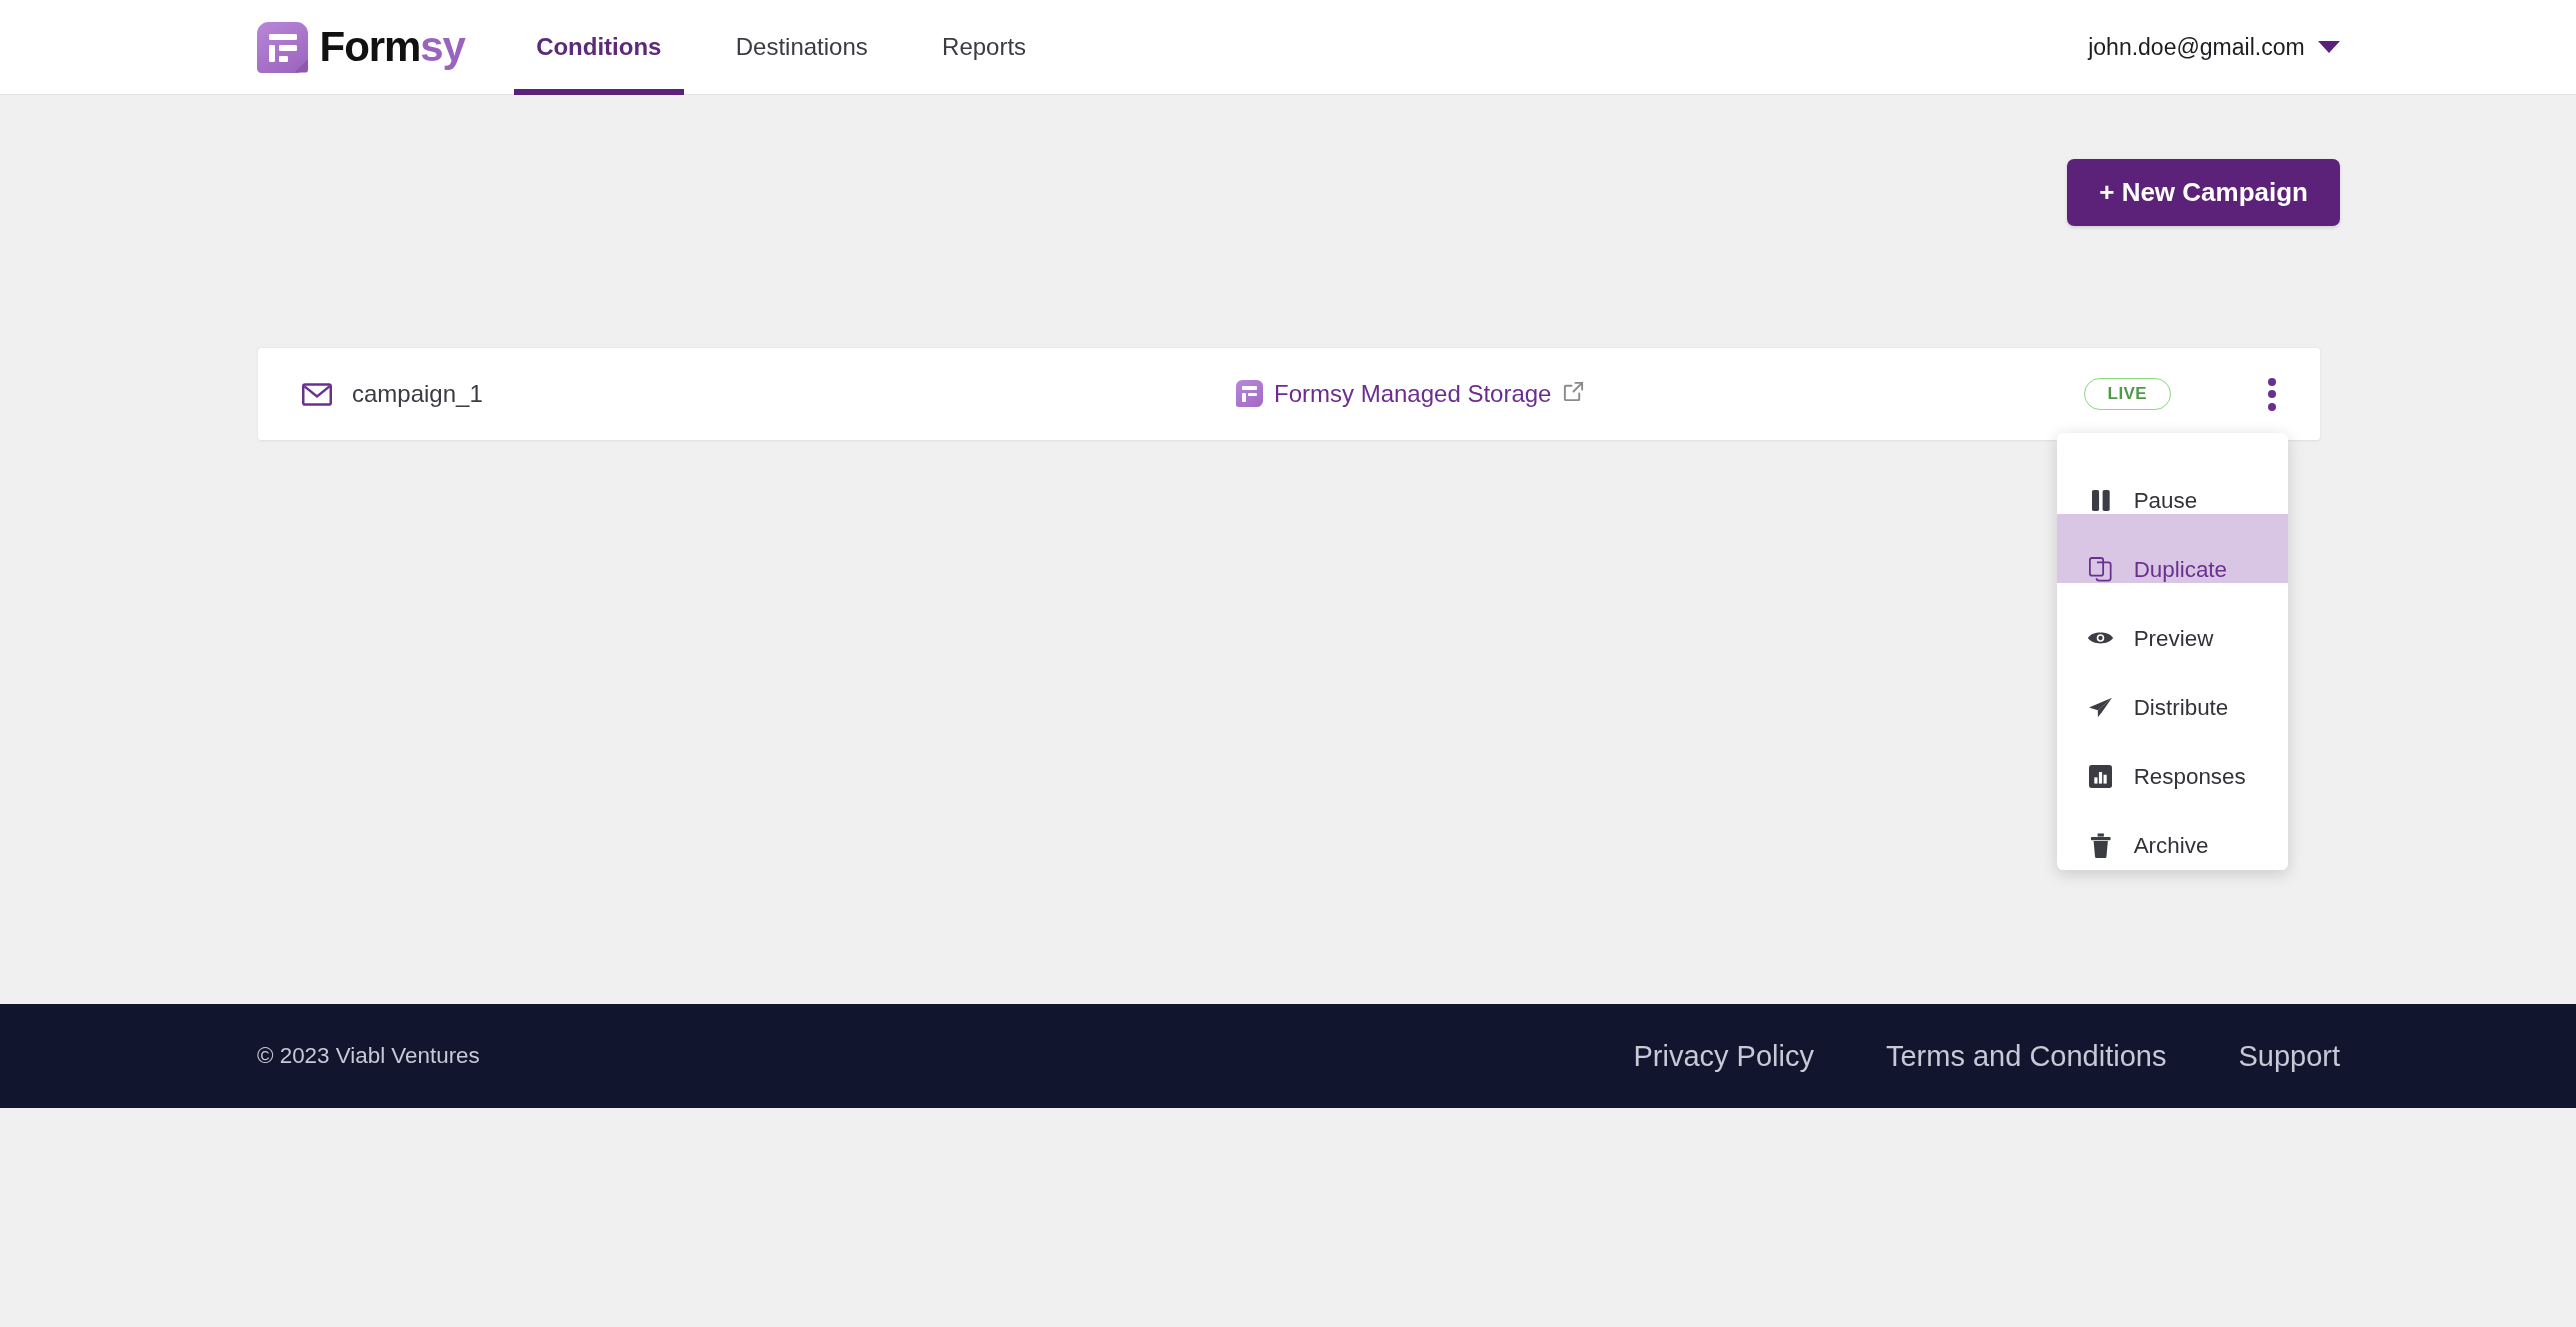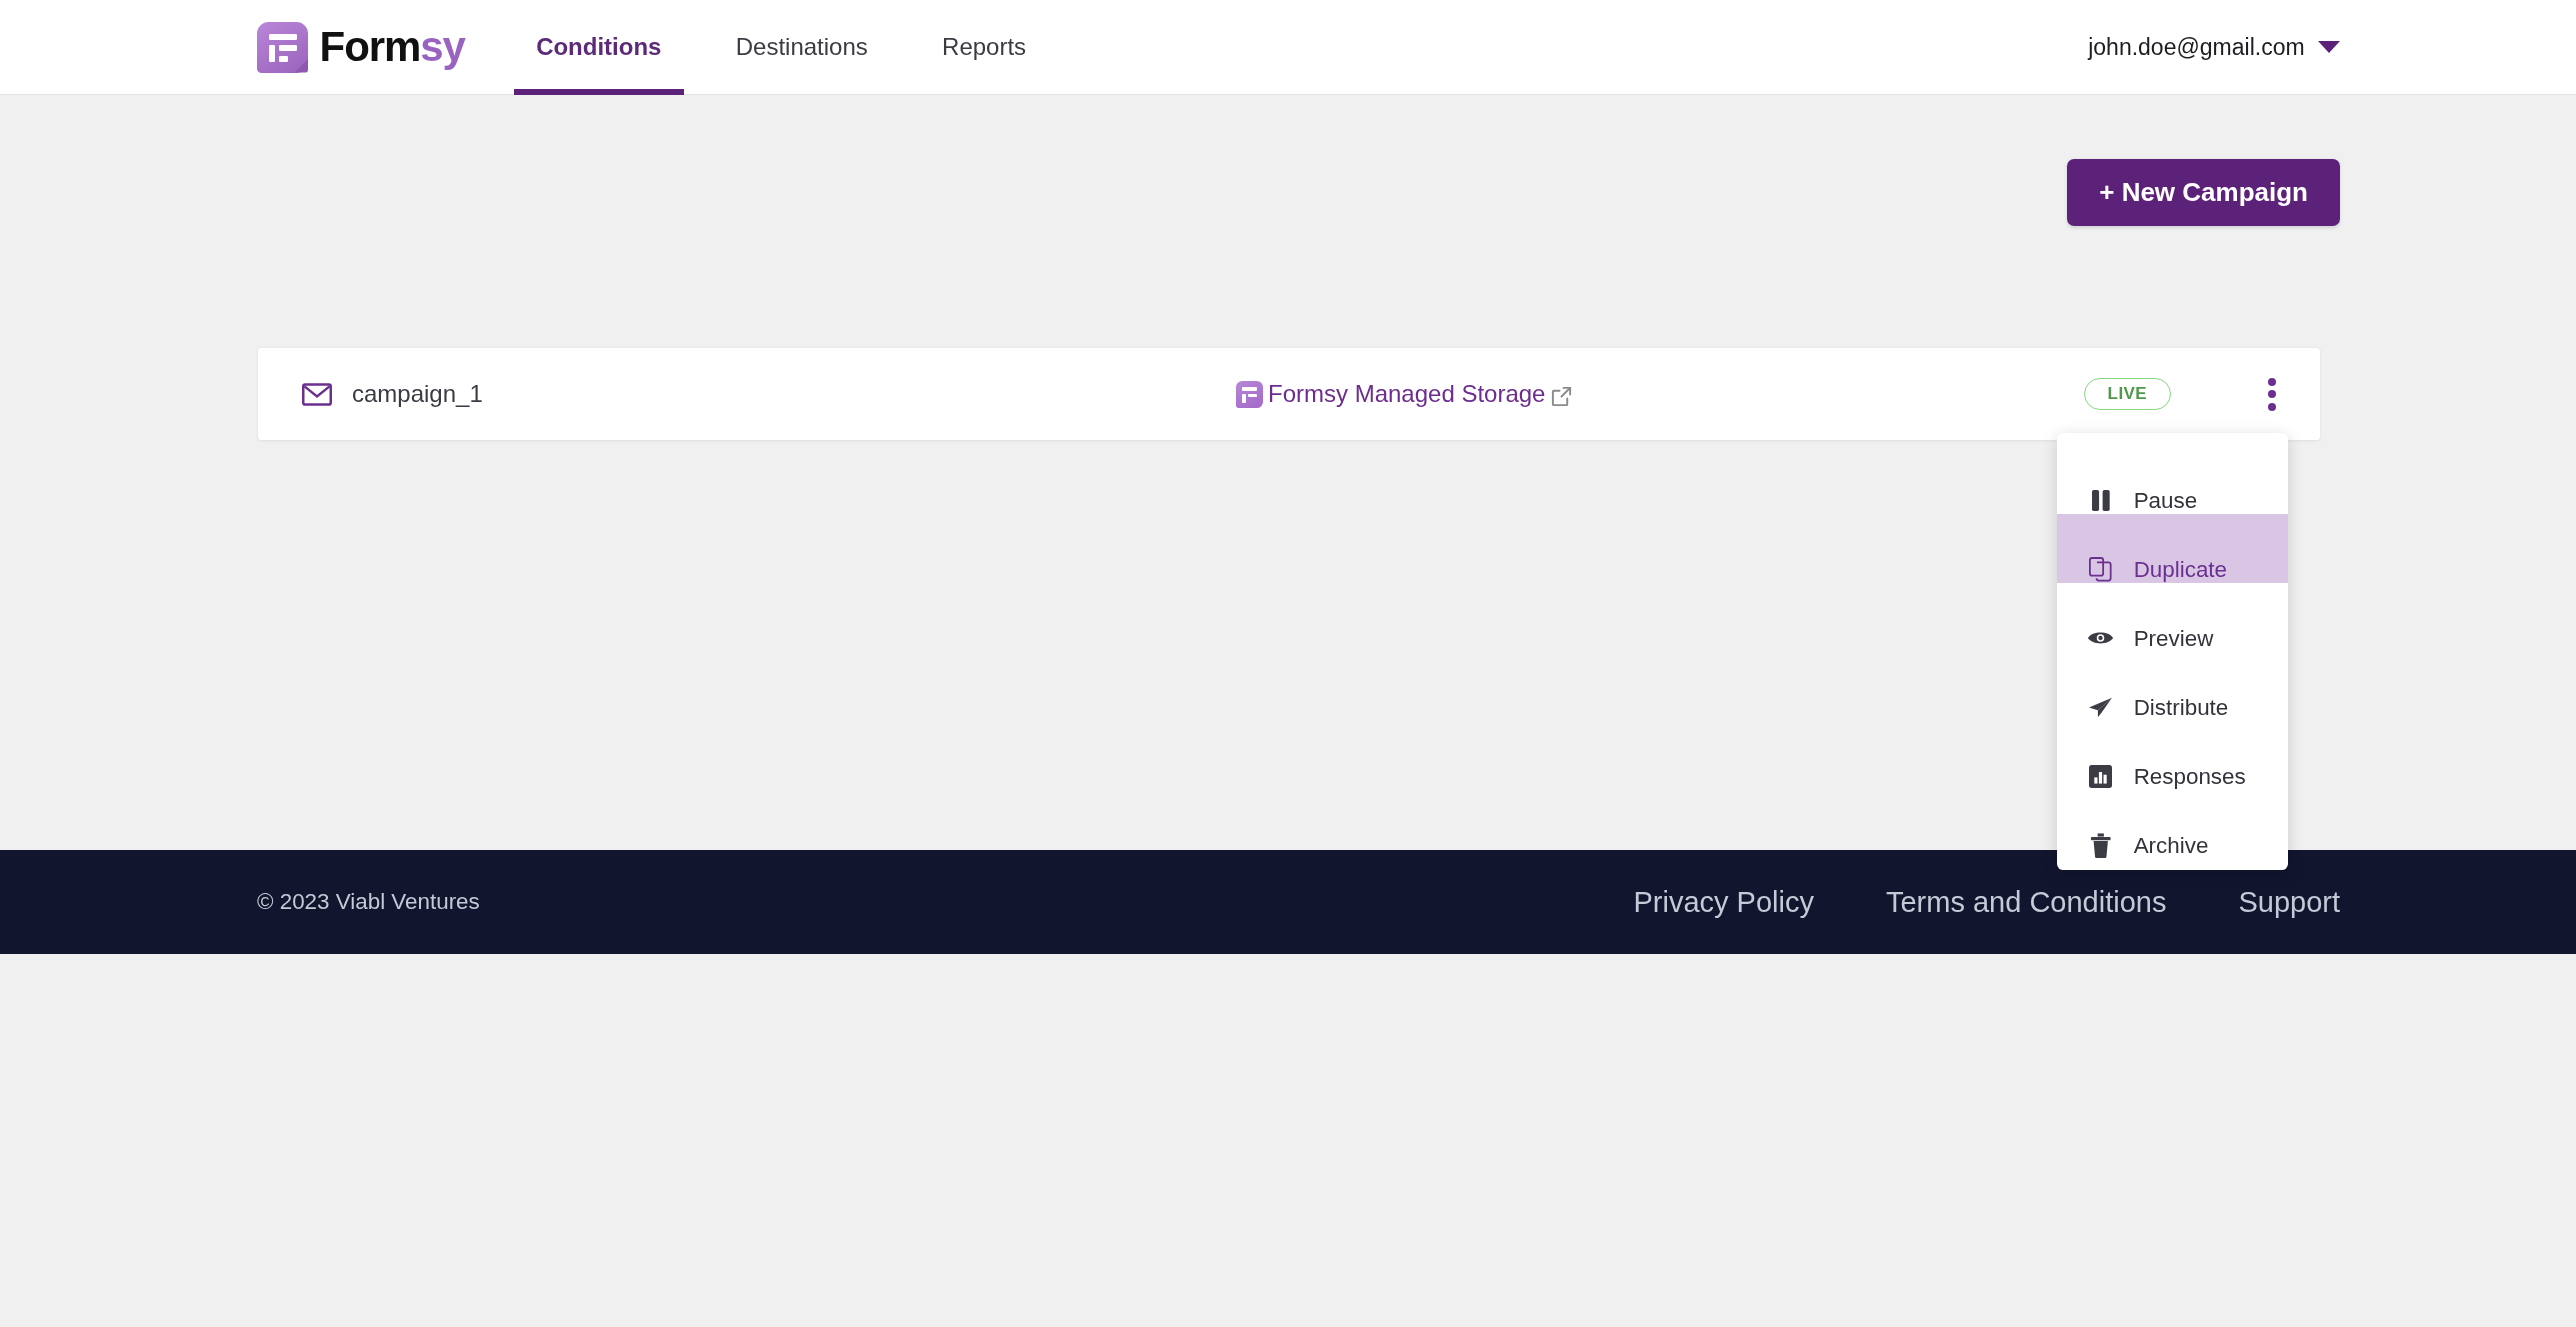--- a/index.html
+++ b/index.html
@@ -6,21 +6,21 @@
   html, body {
     width: 2576px;
     height: 1327px;
     font-family: "Liberation Sans", sans-serif;
     background: #f0f0f0;
     overflow: hidden;
   }
   .page {
     position: relative;
     width: 2576px;
-    height: 954px;
+    height: 1108px;
     display: flex;
     flex-direction: column;
     background: #f0f0f0;
   }
 
   
   .header {
     height: 95px;
     background: #ffffff;
     border-bottom: 0.9px solid #e3e3e3;
@@ -161,22 +161,22 @@
     align-items: center;
     gap: 20px;
     margin-left: 44px;
     width: 894px;
   }
   .mail-icon { width: 30px; height: 23px; flex: 0 0 auto; display: block; }
   .campaign-name { font-size: 24px; color: #3b3b44; white-space: nowrap; }
 
   .cell-storage {
     display: flex;
-    align-items: flex-end;
-    gap: 5px;
+    align-items: flex-start;
+    gap: 11px;
     margin-left: 40px;
     cursor: pointer;
   }
   .mini-mark {
     width: 27px; height: 27px;
     border-radius: 6.3px 6.3px 6.3px 2.7px;
     background: linear-gradient(150deg, #b887d8 0%, #a268c6 100%);
     position: relative;
     flex: 0 0 auto;
   }

